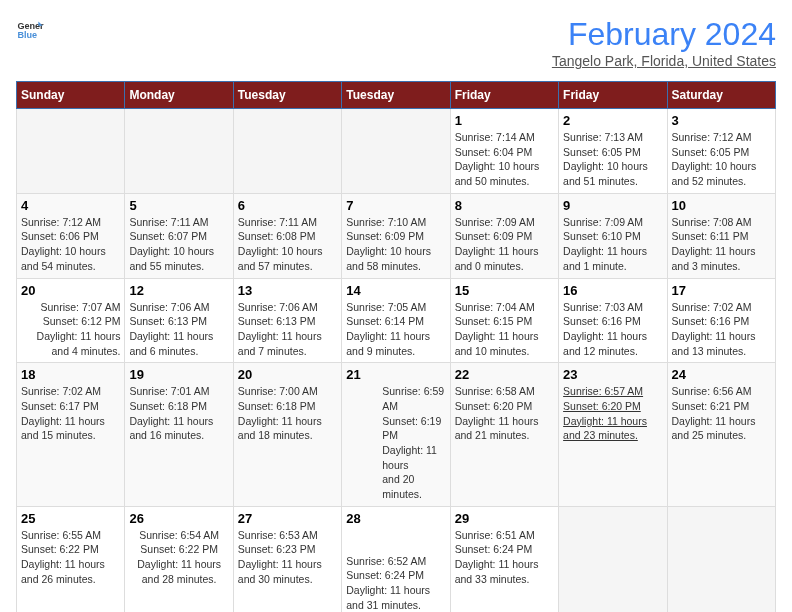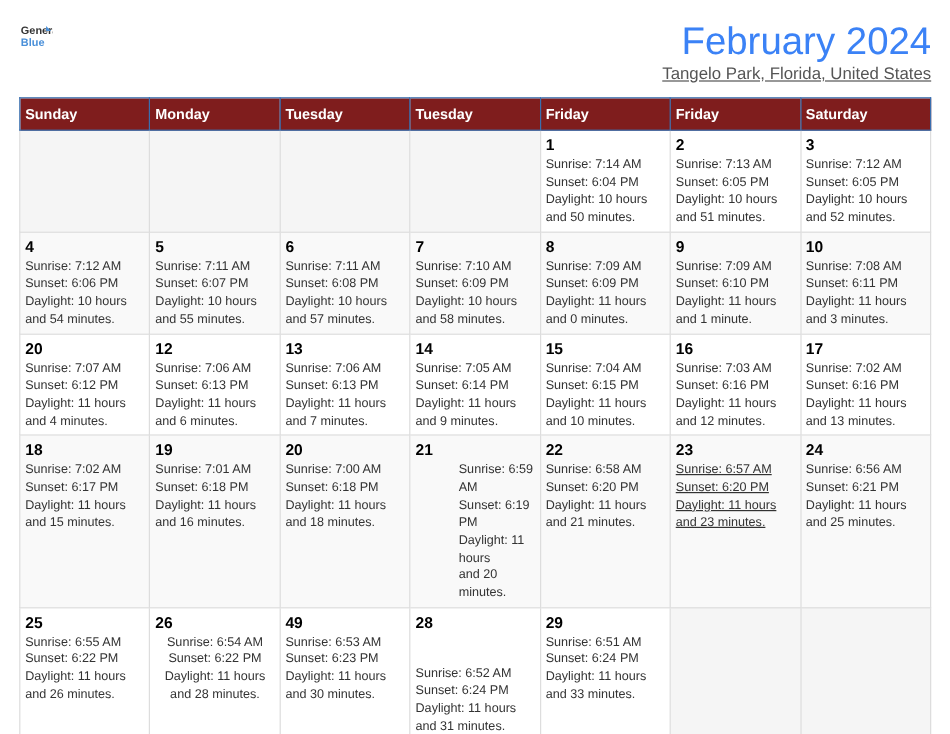--- a/index.html
+++ b/index.html
@@ -189,21 +189,21 @@
           <span class="day-number">10</span>
           <div class="day-info" style="white-space: pre-line;">Sunrise: 7:08 AM
 Sunset: 6:11 PM
 Daylight: 11 hours
 and 3 minutes.</div>
         </td>
       </tr>
       <tr>
         <td>
           <span class="day-number">20</span>
-          <div class="day-info" style="white-space: pre-line;">Sunrise: 7:07 AM
+          <div class="day-info" style="white-space: pre-line; text-align: right;">Sunrise: 7:07 AM
 Sunset: 6:12 PM
 Daylight: 11 hours
 and 4 minutes.</div>
         </td>
         <td>
           <span class="day-number">12</span>
           <div class="day-info" style="white-space: pre-line;">Sunrise: 7:06 AM
 Sunset: 6:13 PM
 Daylight: 11 hours
 and 6 minutes.</div>
@@ -304,21 +304,21 @@
 and 26 minutes.</div>
         </td>
         <td>
           <span class="day-number">26</span>
           <div class="day-info" style="white-space: pre-line; text-align: center;">Sunrise: 6:54 AM
 Sunset: 6:22 PM
 Daylight: 11 hours
 and 28 minutes.</div>
         </td>
         <td>
-          <span class="day-number">49</span>
+          <span class="day-number">27</span>
           <div class="day-info" style="white-space: pre-line;">Sunrise: 6:53 AM
 Sunset: 6:23 PM
 Daylight: 11 hours
 and 30 minutes.</div>
         </td>
         <td>
           <span class="day-number">28</span>
           <div class="day-info" style="white-space: pre-line; margin-top: 28px;">Sunrise: 6:52 AM
 Sunset: 6:24 PM
 Daylight: 11 hours

